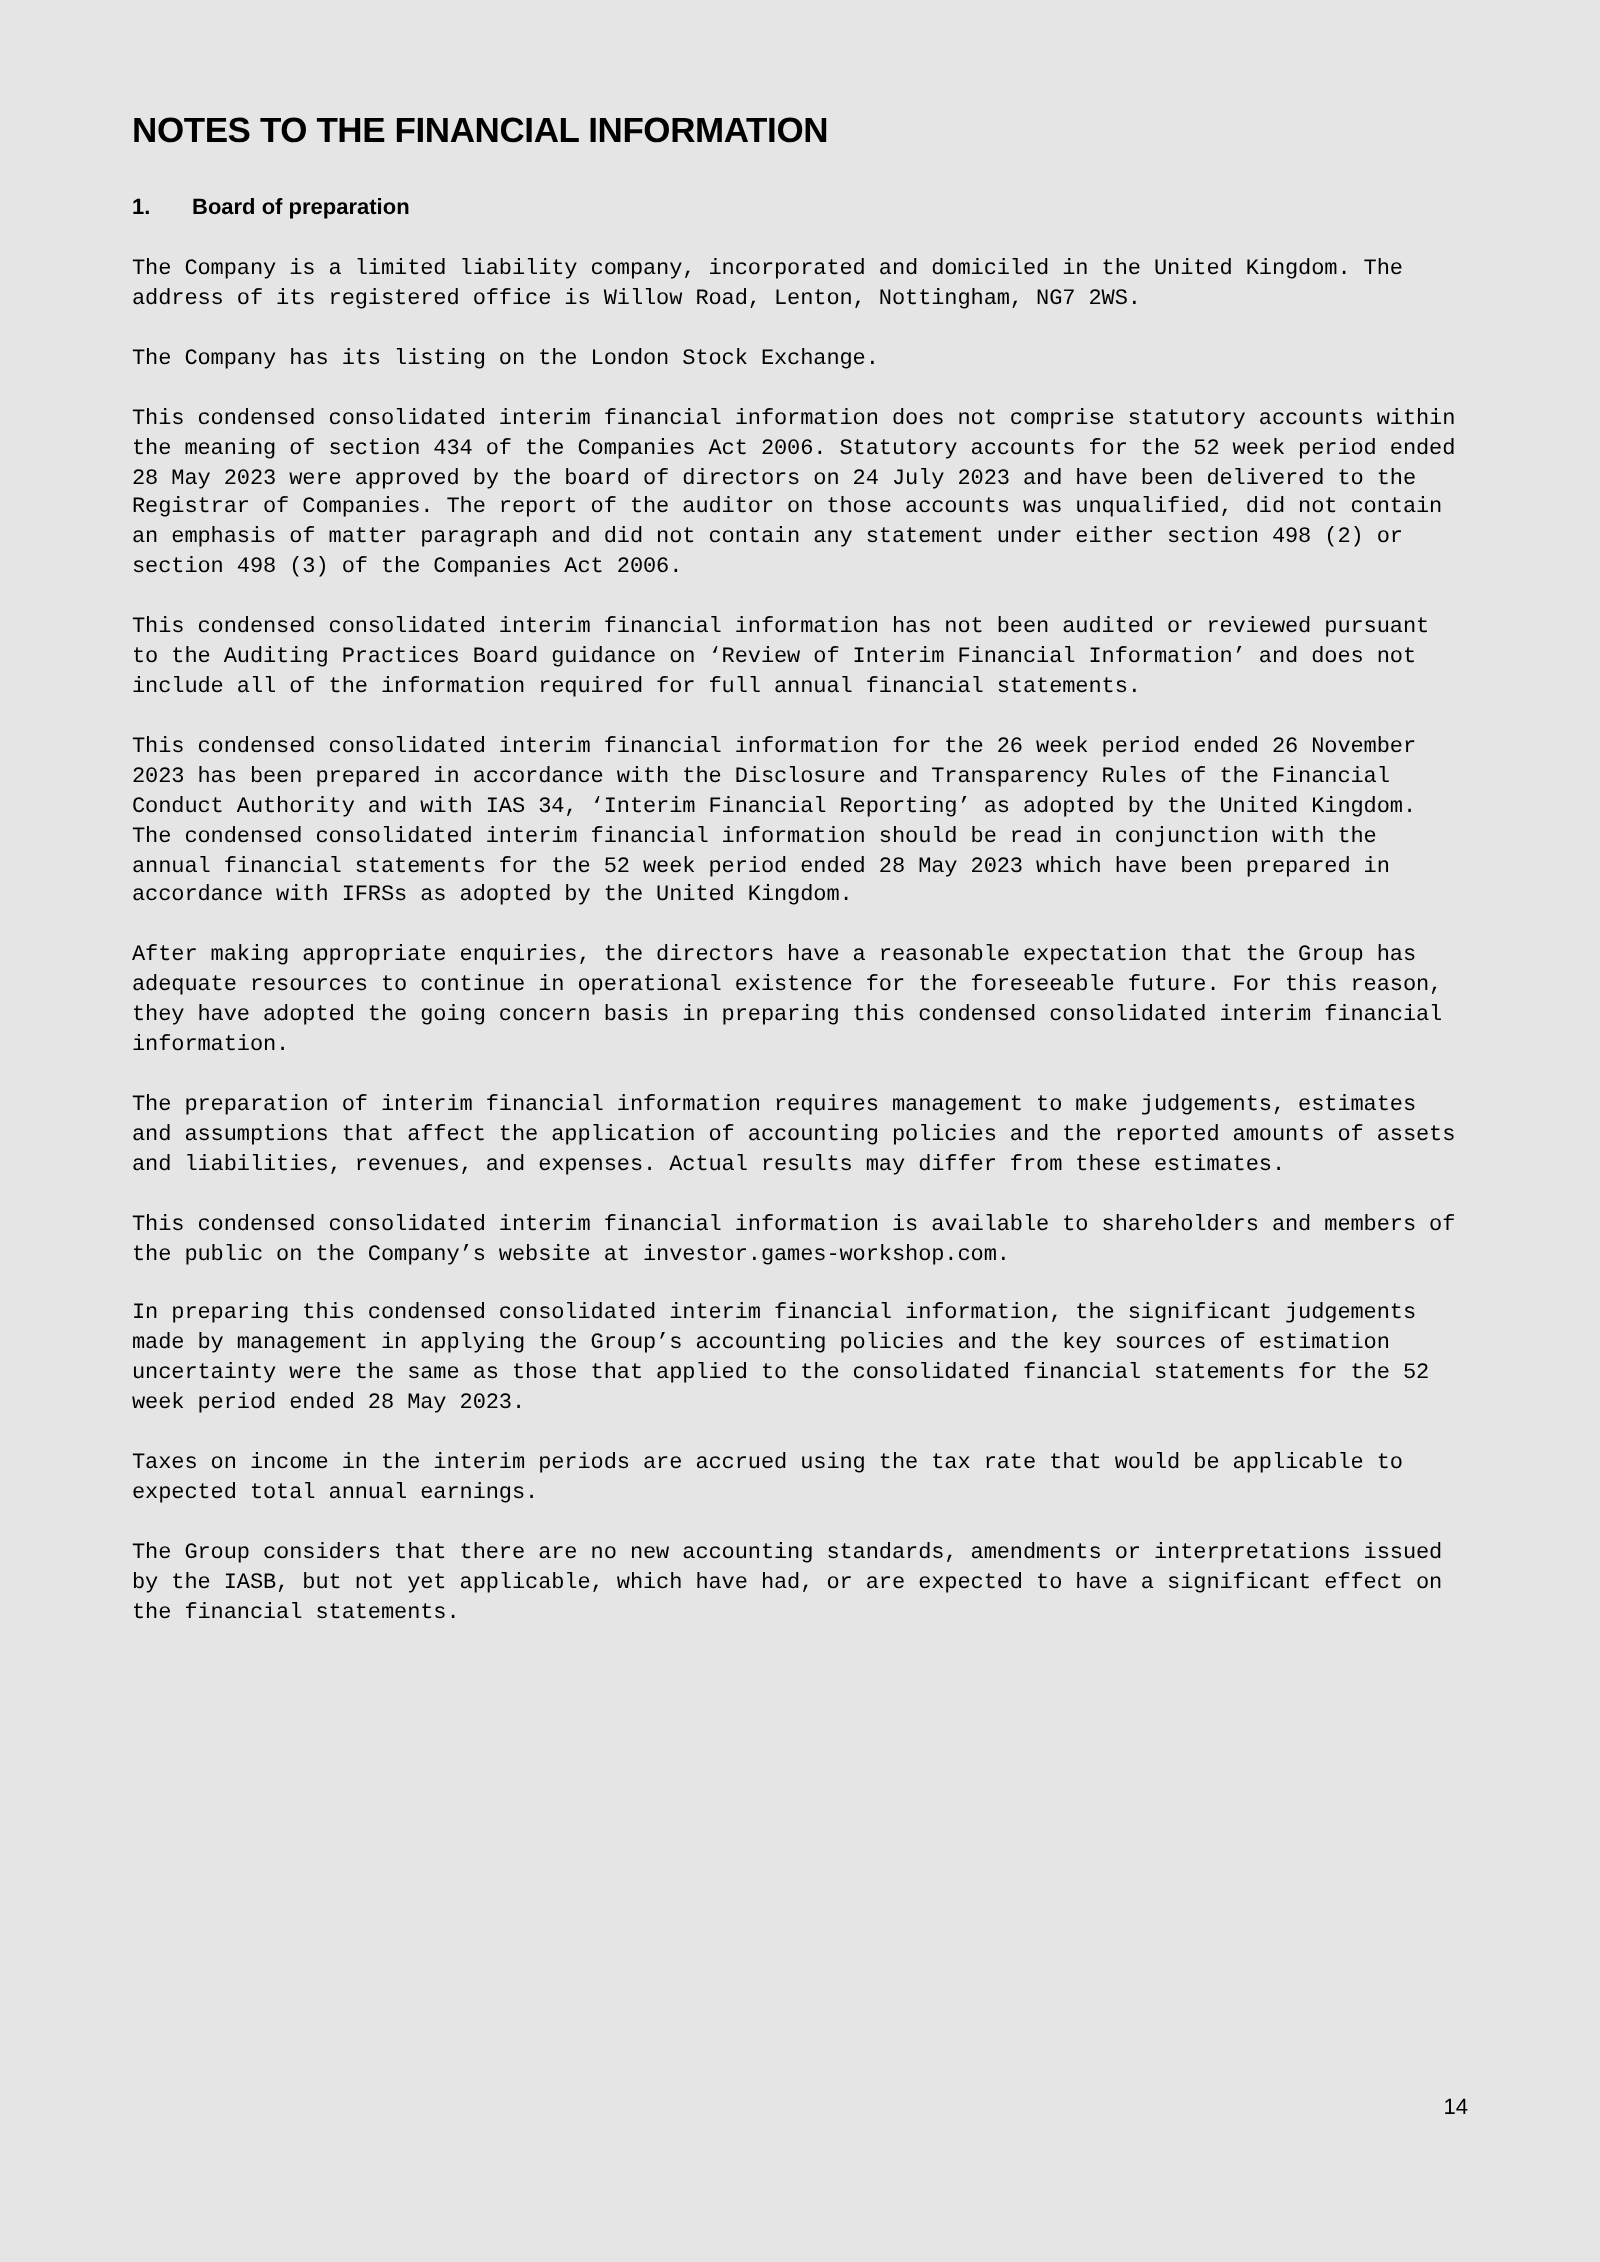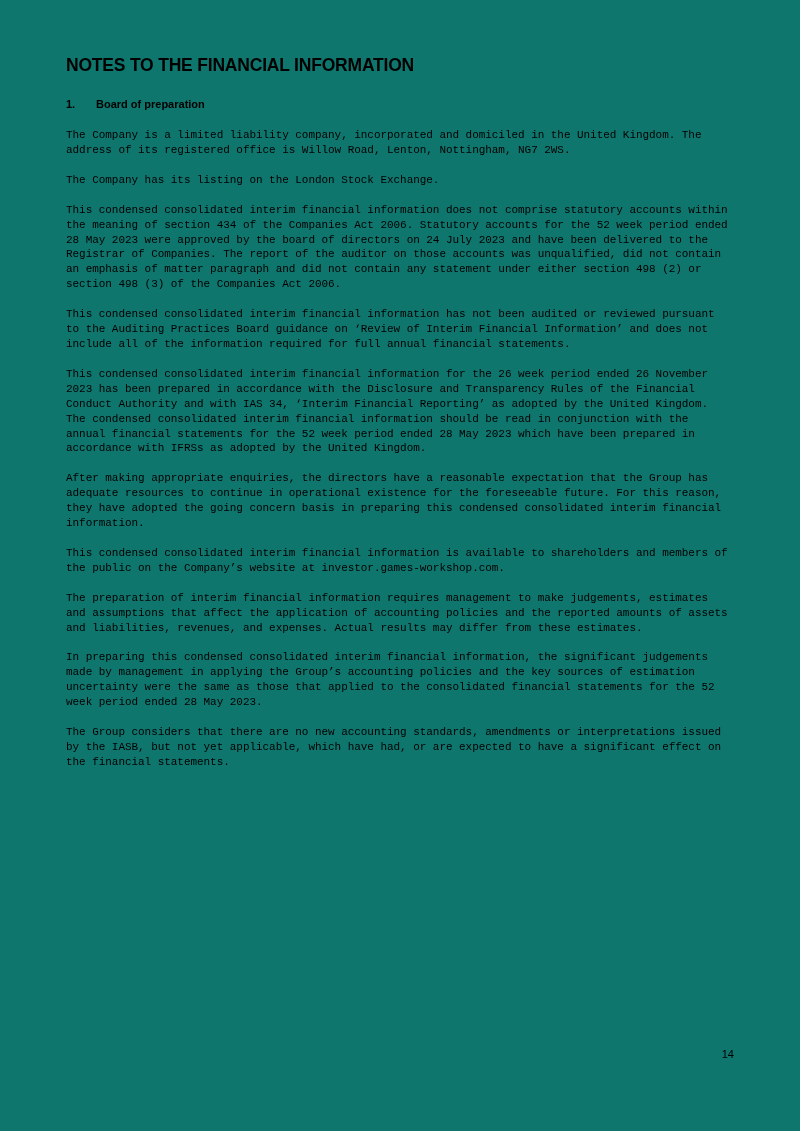--- a/index.html
+++ b/index.html
@@ -5,21 +5,21 @@
   * { margin: 0; padding: 0; box-sizing: border-box; }
   html, body {
     background: #ffffff;
     font-family: "Liberation Sans", sans-serif;
     color: #000000;
   }
   .page {
     position: relative;
     width: 800px;
     height: 1131px;
-    background: #0f766e;
+    background: #e5e5e5;
     padding: 54px 66px 0 66px;
     overflow: hidden;
   }
   .doc-title {
     font-size: 17.5px;
     font-weight: 700;
     letter-spacing: -0.2px;
     margin: 0 0 21px 0;
     line-height: 22px;
   }
@@ -64,21 +64,22 @@
     <span>Board of preparation</span>
   </div>
 
   <div class="body-text">
     <p>The Company is a limited liability company, incorporated and domiciled in the United Kingdom. The address of its registered office is Willow Road, Lenton, Nottingham, NG7 2WS.</p>
     <p>The Company has its listing on the London Stock Exchange.</p>
     <p>This condensed consolidated interim financial information does not comprise statutory accounts within the meaning of section 434 of the Companies Act 2006. Statutory accounts for the 52 week period ended 28 May 2023 were approved by the board of directors on 24 July 2023 and have been delivered to the Registrar of Companies. The report of the auditor on those accounts was unqualified, did not contain an emphasis of matter paragraph and did not contain any statement under either section 498 (2) or section 498 (3) of the Companies Act 2006.</p>
     <p>This condensed consolidated interim financial information has not been audited or reviewed pursuant to the Auditing Practices Board guidance on ‘Review of Interim Financial Information’ and does not include all of the information required for full annual financial statements.</p>
     <p>This condensed consolidated interim financial information for the 26 week period ended 26 November 2023 has been prepared in accordance with the Disclosure and Transparency Rules of the Financial Conduct Authority and with IAS 34, ‘Interim Financial Reporting’ as adopted by the United Kingdom. The condensed consolidated interim financial information should be read in conjunction with the annual financial statements for the 52 week period ended 28 May 2023 which have been prepared in accordance with IFRSs as adopted by the United Kingdom.</p>
     <p>After making appropriate enquiries, the directors have a reasonable expectation that the Group has adequate resources to continue in operational existence for the foreseeable future. For this reason, they have adopted the going concern basis in preparing this condensed consolidated interim financial information.</p>
+    <p>The preparation of interim financial information requires management to make judgements, estimates and assumptions that affect the application of accounting policies and the reported amounts of assets and liabilities, revenues, and expenses. Actual results may differ from these estimates.</p>
     <p>This condensed consolidated interim financial information is available to shareholders and members of the public on the Company’s website at investor.games-workshop.com.</p>
-    <p>The preparation of interim financial information requires management to make judgements, estimates and assumptions that affect the application of accounting policies and the reported amounts of assets and liabilities, revenues, and expenses. Actual results may differ from these estimates.</p>
     <p>In preparing this condensed consolidated interim financial information, the significant judgements made by management in applying the Group’s accounting policies and the key sources of estimation uncertainty were the same as those that applied to the consolidated financial statements for the 52 week period ended 28 May 2023.</p>
+    <p>Taxes on income in the interim periods are accrued using the tax rate that would be applicable to expected total annual earnings.</p>
     <p>The Group considers that there are no new accounting standards, amendments or interpretations issued by the IASB, but not yet applicable, which have had, or are expected to have a significant effect on the financial statements.</p>
   </div>
 
   <div class="page-number">14</div>
 
 </div>
 
 </body></html>

